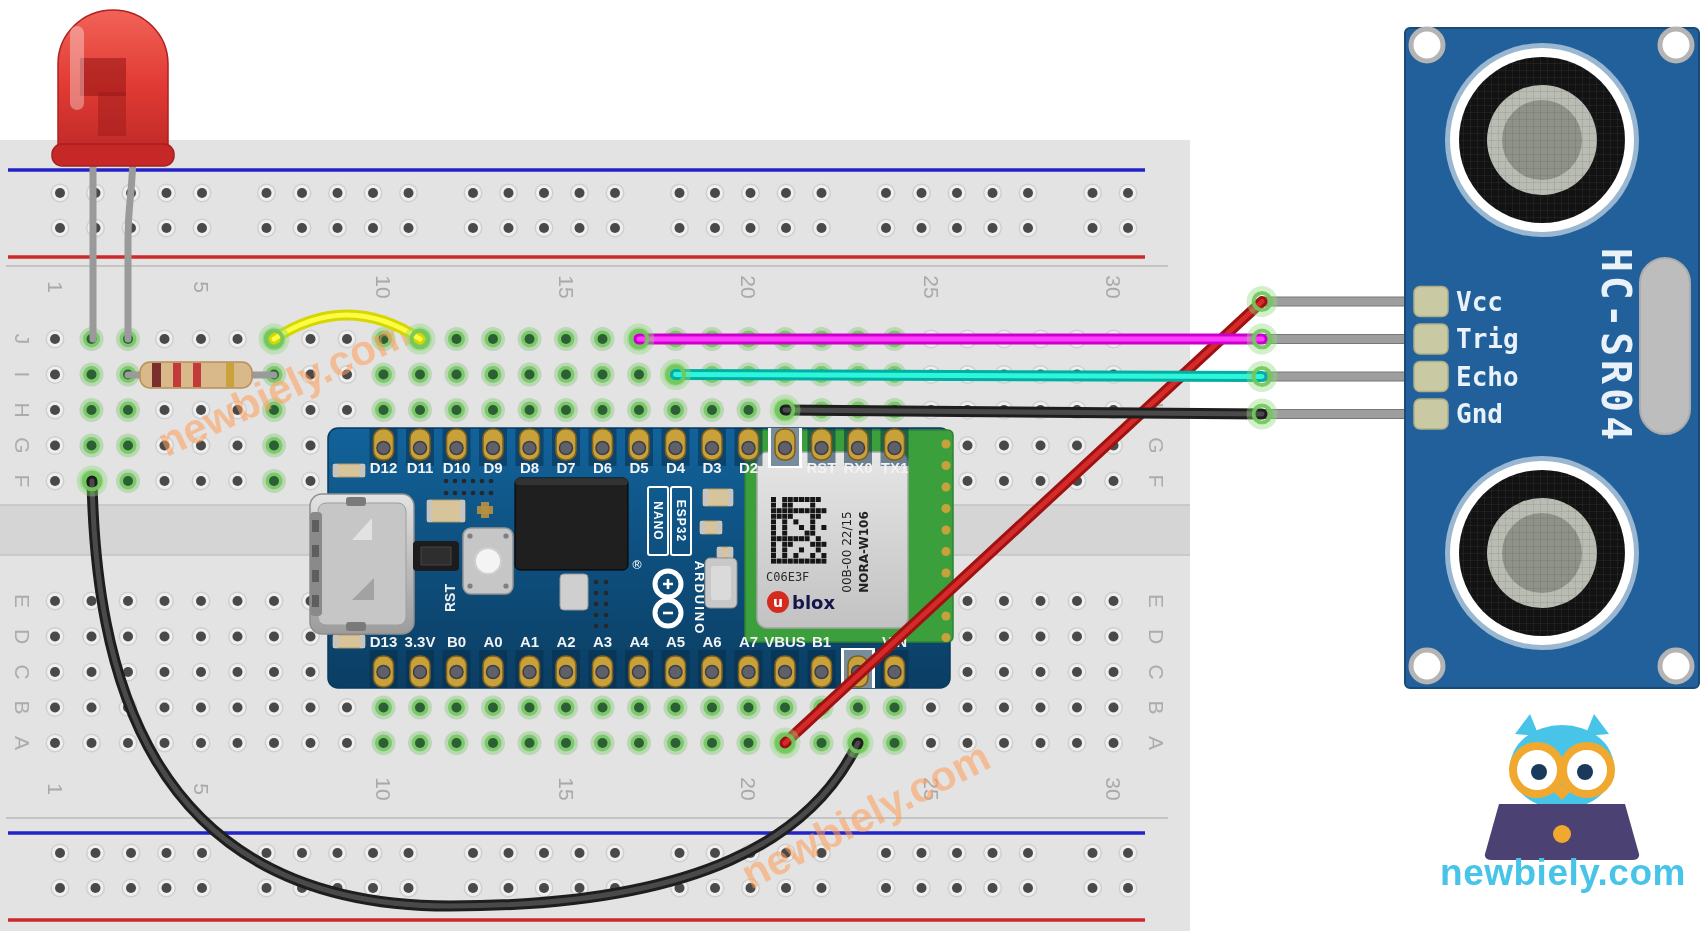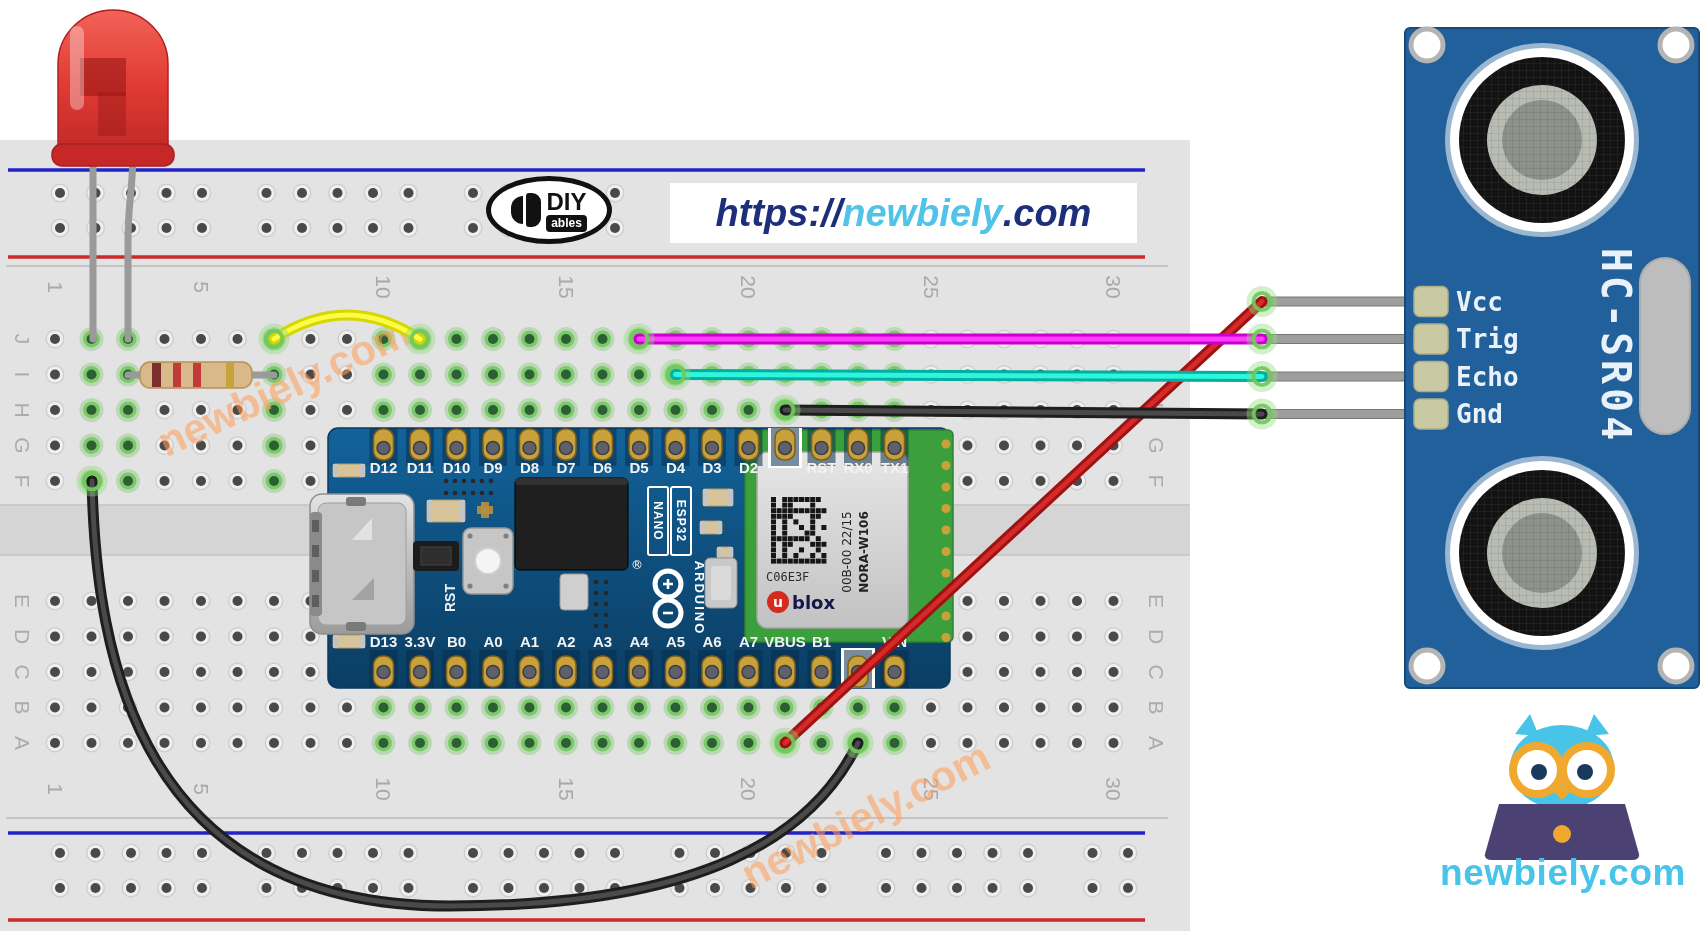--- a/index.html
+++ b/index.html
@@ -1818,36 +1818,21 @@
       <g>
         <circle cx="92" cy="481" r="13" fill="none" stroke="#8FD97A" stroke-width="5" opacity="0.4"></circle>
         <circle cx="92" cy="481" r="8.5" fill="none" stroke="#72C85C" stroke-width="4" opacity="0.95"></circle>
       </g>
       <g>
         <circle cx="858" cy="743" r="13" fill="none" stroke="#8FD97A" stroke-width="5" opacity="0.4"></circle>
         <circle cx="858" cy="743" r="8.5" fill="none" stroke="#72C85C" stroke-width="4" opacity="0.95"></circle>
       </g>
     </svg>
 
-  <div id="url-banner" class="overlay">
-    <span class="navy">https://</span>
-      <span class="cyan">newbiely</span>
-      <span class="navy">.com</span>
-  </div>
 
-  <div id="diyables" class="overlay">
-    <span class="glyphs">
-      <span class="crescent"></span>
-        <span class="dbar"></span>
-    </span>
-    <span class="txtcol">
-      <span class="diy">DIY</span>
-      <span class="ables">ables</span>
-    </span>
-  </div>
 
   <div id="owl" class="overlay">
     <svg width="252" height="150" viewBox="0 0 252 150">
       <polygon points="78,22 93,2 102,24" fill="#49C4E9"></polygon>
       <polygon points="148,24 157,2 172,22" fill="#49C4E9"></polygon>
       <ellipse cx="125" cy="55" rx="52" ry="42" fill="#49C4E9"></ellipse>
       <circle cx="100" cy="58" r="24" fill="#fff" stroke="#F0A92E" stroke-width="8"></circle>
       <circle cx="150" cy="58" r="24" fill="#fff" stroke="#F0A92E" stroke-width="8"></circle>
       <circle cx="102" cy="60" r="8" fill="#1A3A5C"></circle>
       <circle cx="148" cy="60" r="8" fill="#1A3A5C"></circle>

